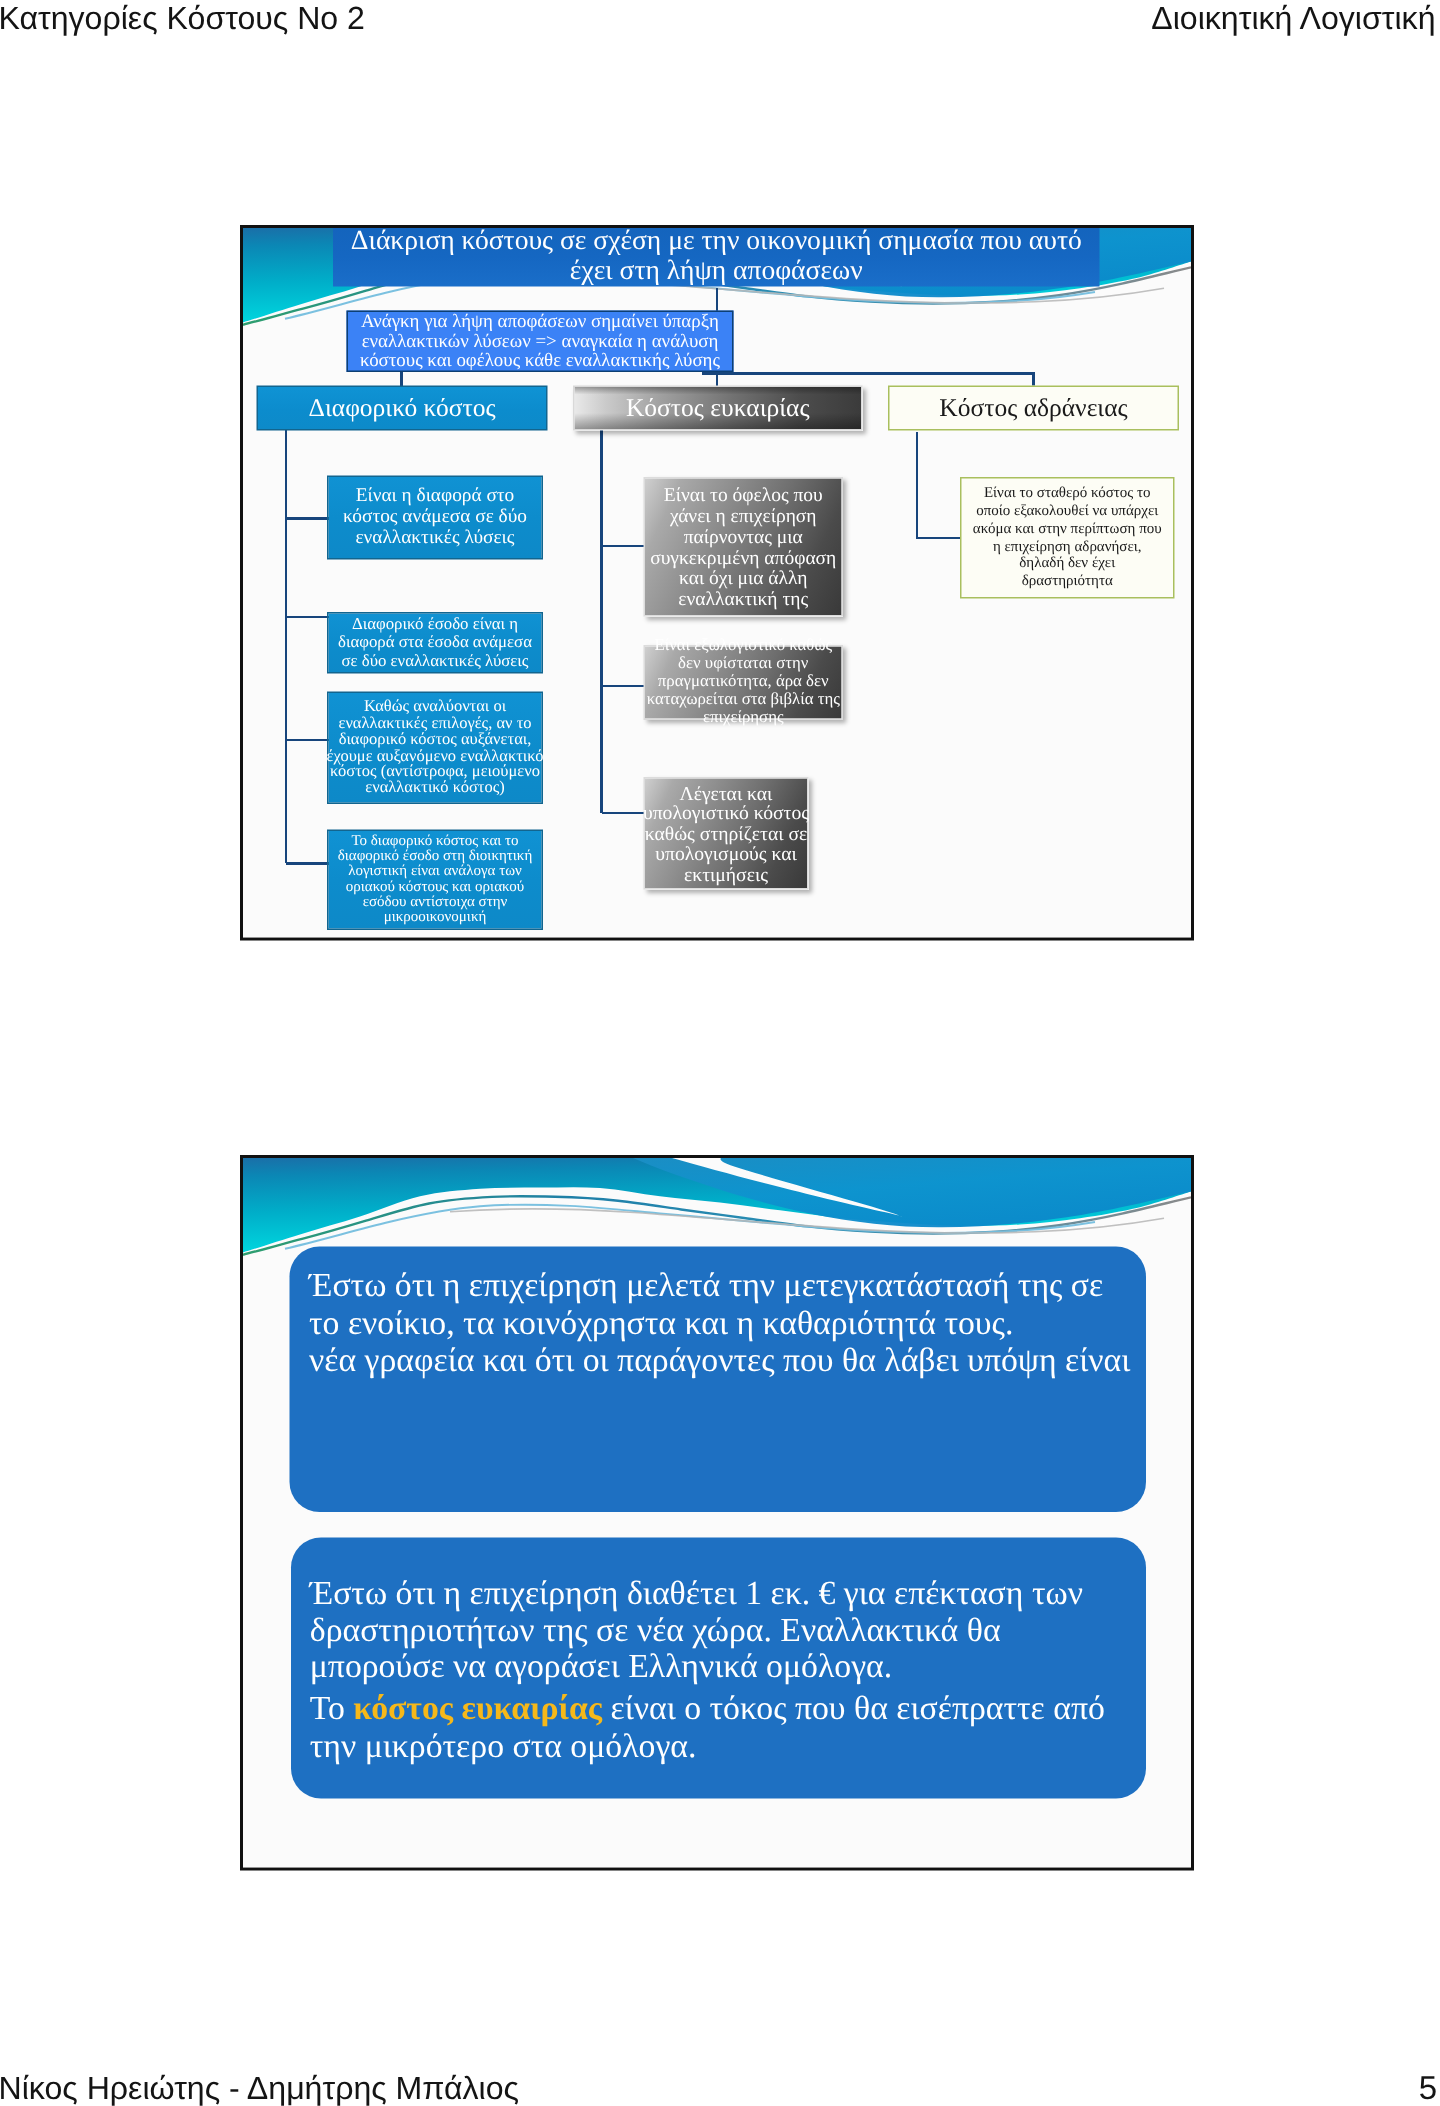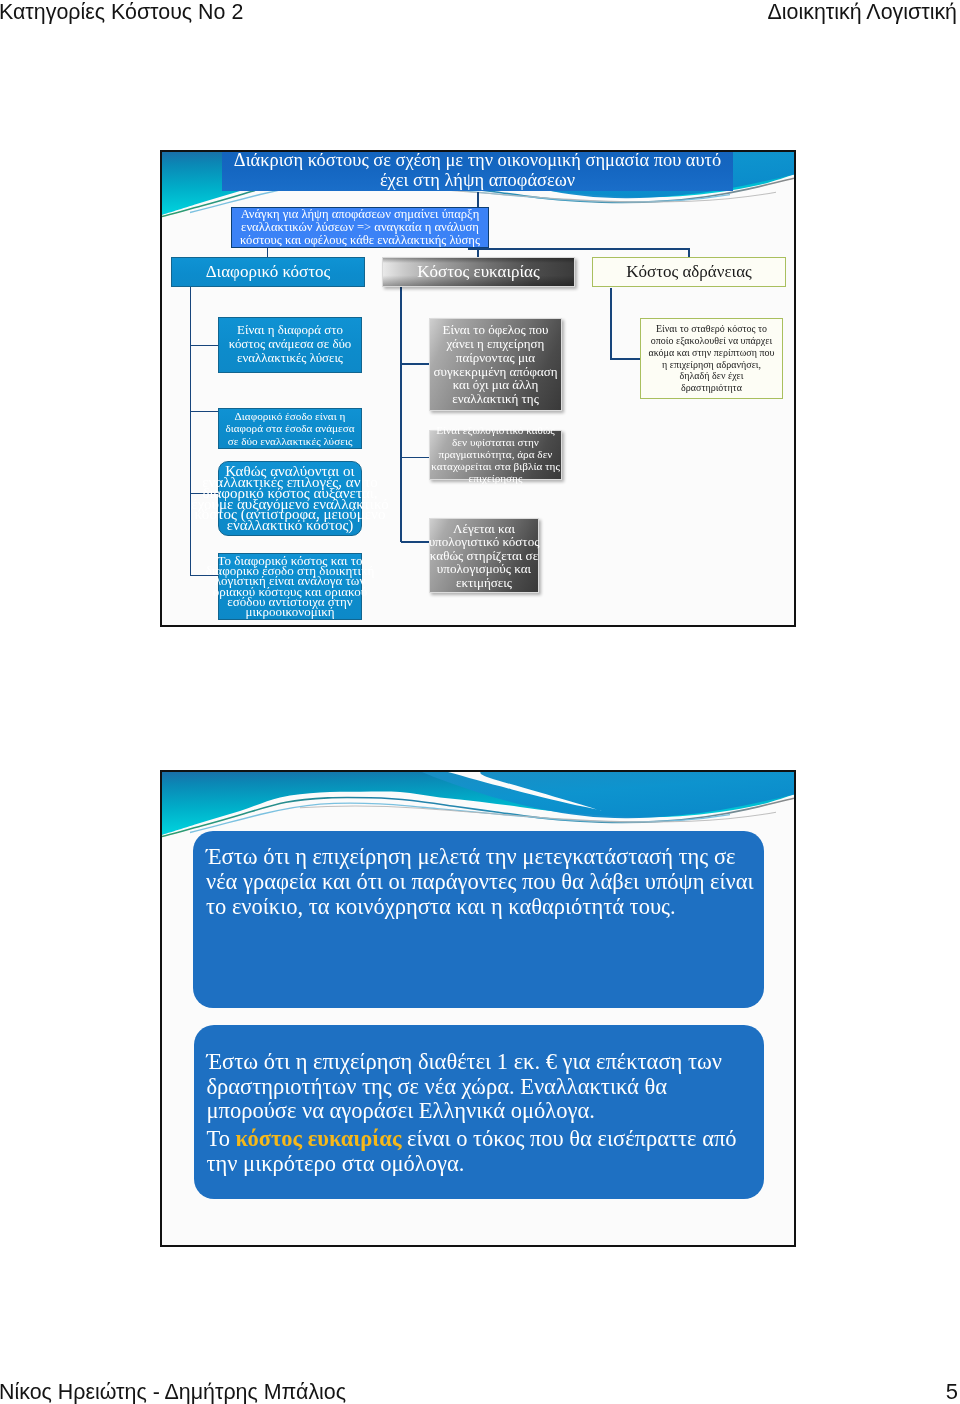--- a/index.html
+++ b/index.html
@@ -50,22 +50,22 @@
 
   .nb{position:absolute;display:flex;align-items:center;justify-content:center;text-align:center;
       font-family:"Liberation Serif",serif;box-sizing:border-box;padding:0 3px;}
   .b1{background:linear-gradient(180deg,#1092d3 0%,#0d8ccc 50%,#0d89c8 100%);border:1px solid #12658f;color:#ffffff;}
   .b2{background:linear-gradient(115deg,#cfcfcf 0%,#a9a9a9 14%,#8f8f8f 34%,#6e6e6e 58%,#4b4b4b 80%,#393939 100%);
       border:1px solid #dcdcdc;color:#ffffff;box-shadow:2px 2px 3px rgba(0,0,0,0.30);}
   .b3{background:#fdfdf5;border:1.5px solid #a9bf5e;color:#1a1a1a;}
 
   .c1i0{left:56px;top:165px;width:144px;height:56px;font-size:12.9px;line-height:13.8px;}
   .c1i1{left:56px;top:238px;width:144px;height:41px;font-size:11.2px;line-height:12.5px;margin-top:18px;}
-  .c1i2{left:56px;top:309px;width:144px;height:75px;font-size:15px;line-height:10.7px;border-radius:10px;}
-  .c1i3{left:56px;top:401px;width:144px;height:67px;font-size:13px;line-height:10.3px;}
+  .c1i2{left:56px;top:309px;width:144px;height:75px;font-size:11px;line-height:10.7px;}
+  .c1i3{left:56px;top:401px;width:144px;height:67px;font-size:10px;line-height:10.3px;}
 
   .c2i0{left:267px;top:166px;width:133px;height:93px;font-size:13px;line-height:13.7px;}
   .c2i1{left:267px;top:278px;width:133px;height:50px;font-size:11.2px;line-height:11.9px;}
   .c2i2{left:267px;top:366px;width:110px;height:75px;font-size:13.1px;line-height:13.6px;}
 
   .c3i0{left:478px;top:166px;width:143px;height:81px;font-size:10px;line-height:11.9px;}
 
   
   .callout{position:absolute;background:#1e70c2;border-radius:20px;color:#ffffff;
     font-family:"Liberation Serif",serif;font-size:22.5px;line-height:24.7px;
@@ -261,22 +261,22 @@
     </div>
   </div>
   <div class="slide" id="slide2">
     <div class="sld-inner">
       <svg class="wave" viewBox="0 0 632 473" preserveAspectRatio="none">
         <use href="#flowwave"></use>
       </svg>
       <div class="callout co1">
           <p>
             <span class="ln"><span class="tr">Έστω ότι η επιχείρηση μελετά την μετεγκατάστασή της σε</span></span>
+            <span class="ln"><span class="tr">το ενοίκιο, τα κοινόχρηστα και η καθαριότητά τους.</span></span>
             <span class="ln"><span class="tr">νέα γραφεία και ότι οι παράγοντες που θα λάβει υπόψη είναι</span></span>
-            <span class="ln"><span class="tr">το ενοίκιο, τα κοινόχρηστα και η καθαριότητά τους.</span></span>
           </p>
         </div>
       <div class="callout co2">
           <p>
             <span class="ln"><span class="tr">Έστω ότι η επιχείρηση διαθέτει 1 εκ. € για επέκταση των</span></span>
             <span class="ln"><span class="tr">δραστηριοτήτων της σε νέα χώρα. Εναλλακτικά θα</span></span>
             <span class="ln"><span class="tr">μπορούσε να αγοράσει Ελληνικά ομόλογα.</span></span>
           </p>
           <p>
             <span class="ln"><span class="tr">Το </span><span class="hl">κόστος ευκαιρίας</span><span class="tr"> είναι ο τόκος που θα εισέπραττε από</span></span>

